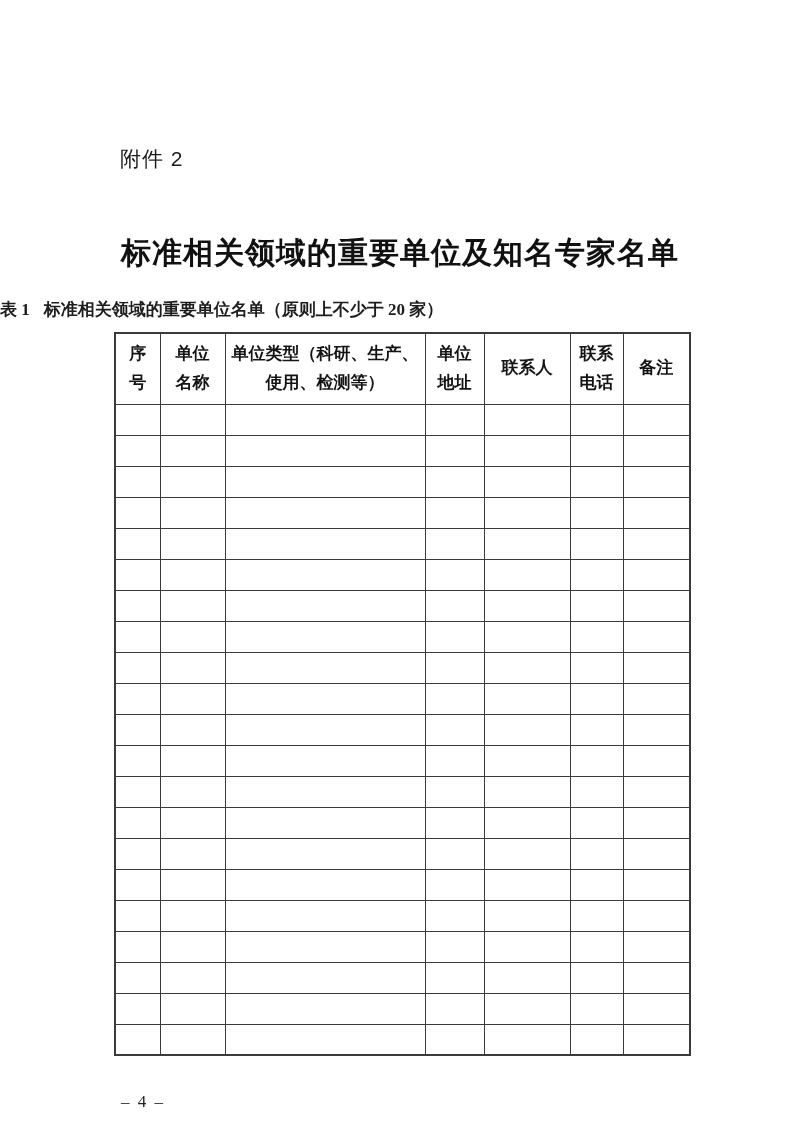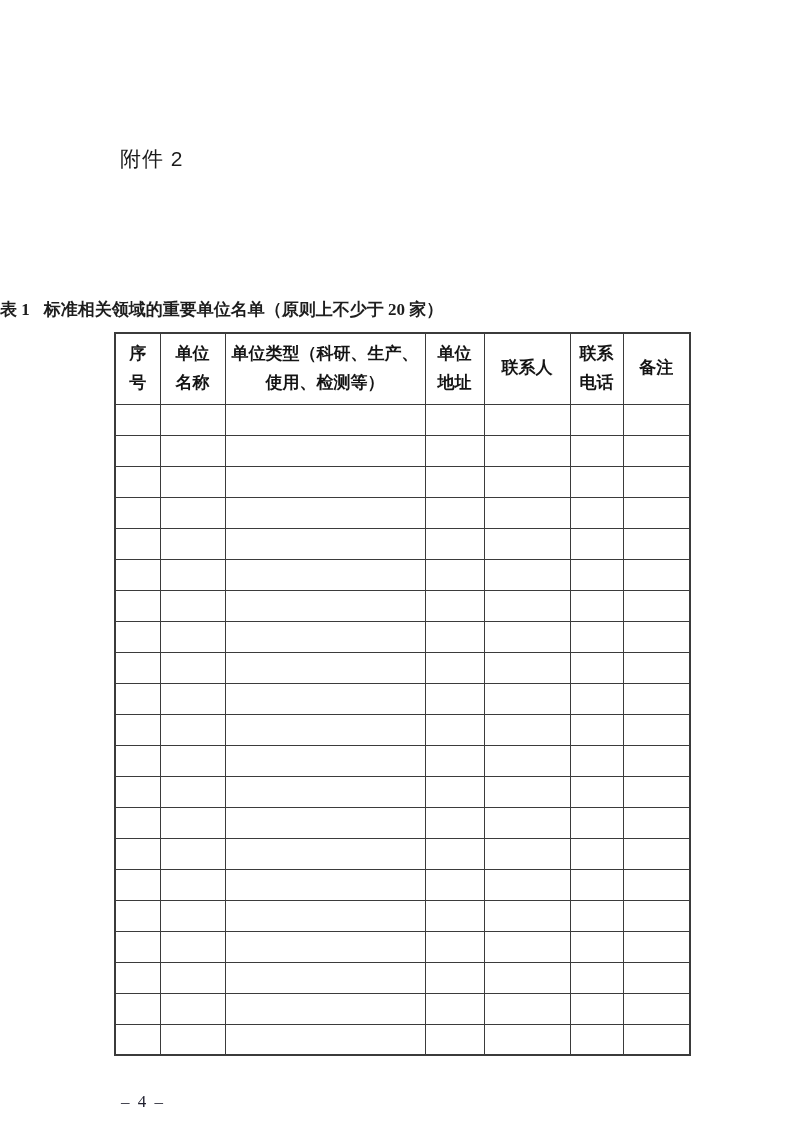--- a/index.html
+++ b/index.html
@@ -86,20 +86,21 @@
     color: #1f1f2e;
   }
 </style>
 </head>
 <body>
 
 <div class="page">
 
   <div class="attachment">附件 2</div>
 
+  <div class="doc-title">标准相关领域的重要单位及知名专家名单</div>
 
   <div class="table-caption">
     <span class="caption-prefix">表 1</span><span>标准相关领域的重要单位名单（原则上不少于 20 家）</span>
   </div>
 
   <table class="units-table">
     <colgroup>
       <col class="c1">
         <col class="c2">
         <col class="c3">

